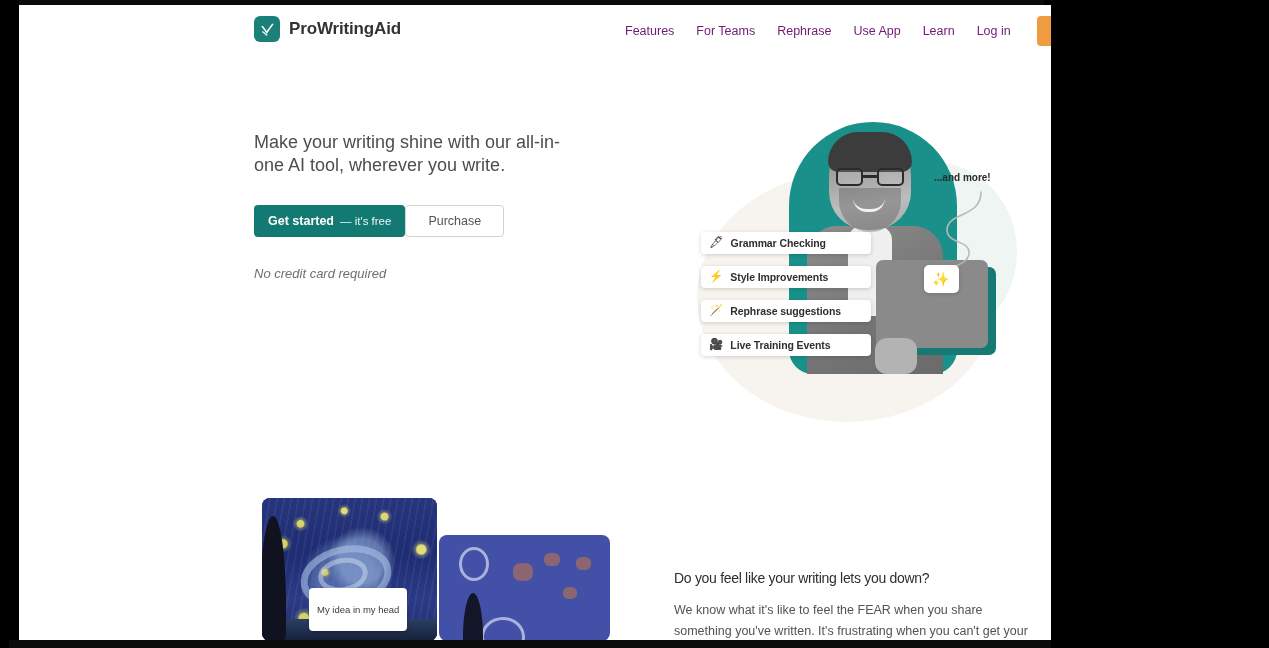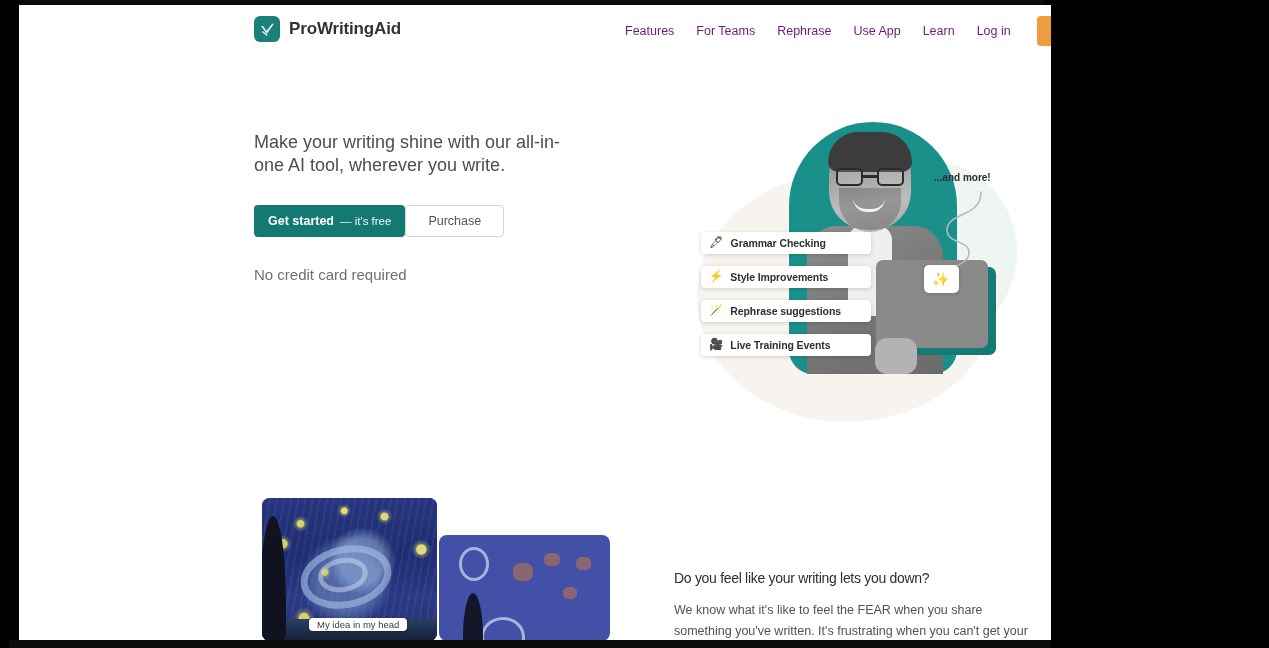--- a/index.html
+++ b/index.html
@@ -222,22 +222,23 @@
     height: 32px;
     padding: 0 22px;
     color: #555555;
     font-size: 12.5px;
     cursor: pointer;
     font-family: "Liberation Sans", sans-serif;
   }
 
   #no-cc {
     margin-top: 29px;
-    font-size: 15px;
+    font-size: 13px;
     color: #6f6f6f;
+    font-style: italic;
   }
 
   
   #hero-art {
     position: absolute;
     left: 660px;
     top: 48px;
     width: 360px;
     height: 330px;
   }
@@ -479,21 +480,21 @@
     width: 175px; height: 22px;
     background: linear-gradient(180deg,#2a3f63,#16203a);
   }
 
   #idea-label {
     position: absolute;
     left: 47px;
     bottom: 10px;
     background: #ffffff;
     border-radius: 4px;
-    padding: 1px 8px;
+    padding: 16px 8px;
     font-size: 9.5px;
     color: #3a3a3a;
     box-shadow: 0 1px 3px rgba(0,0,0,.25);
     white-space: nowrap;
     cursor: pointer;
   }
 
   
   #blue-card {
     position: absolute;

